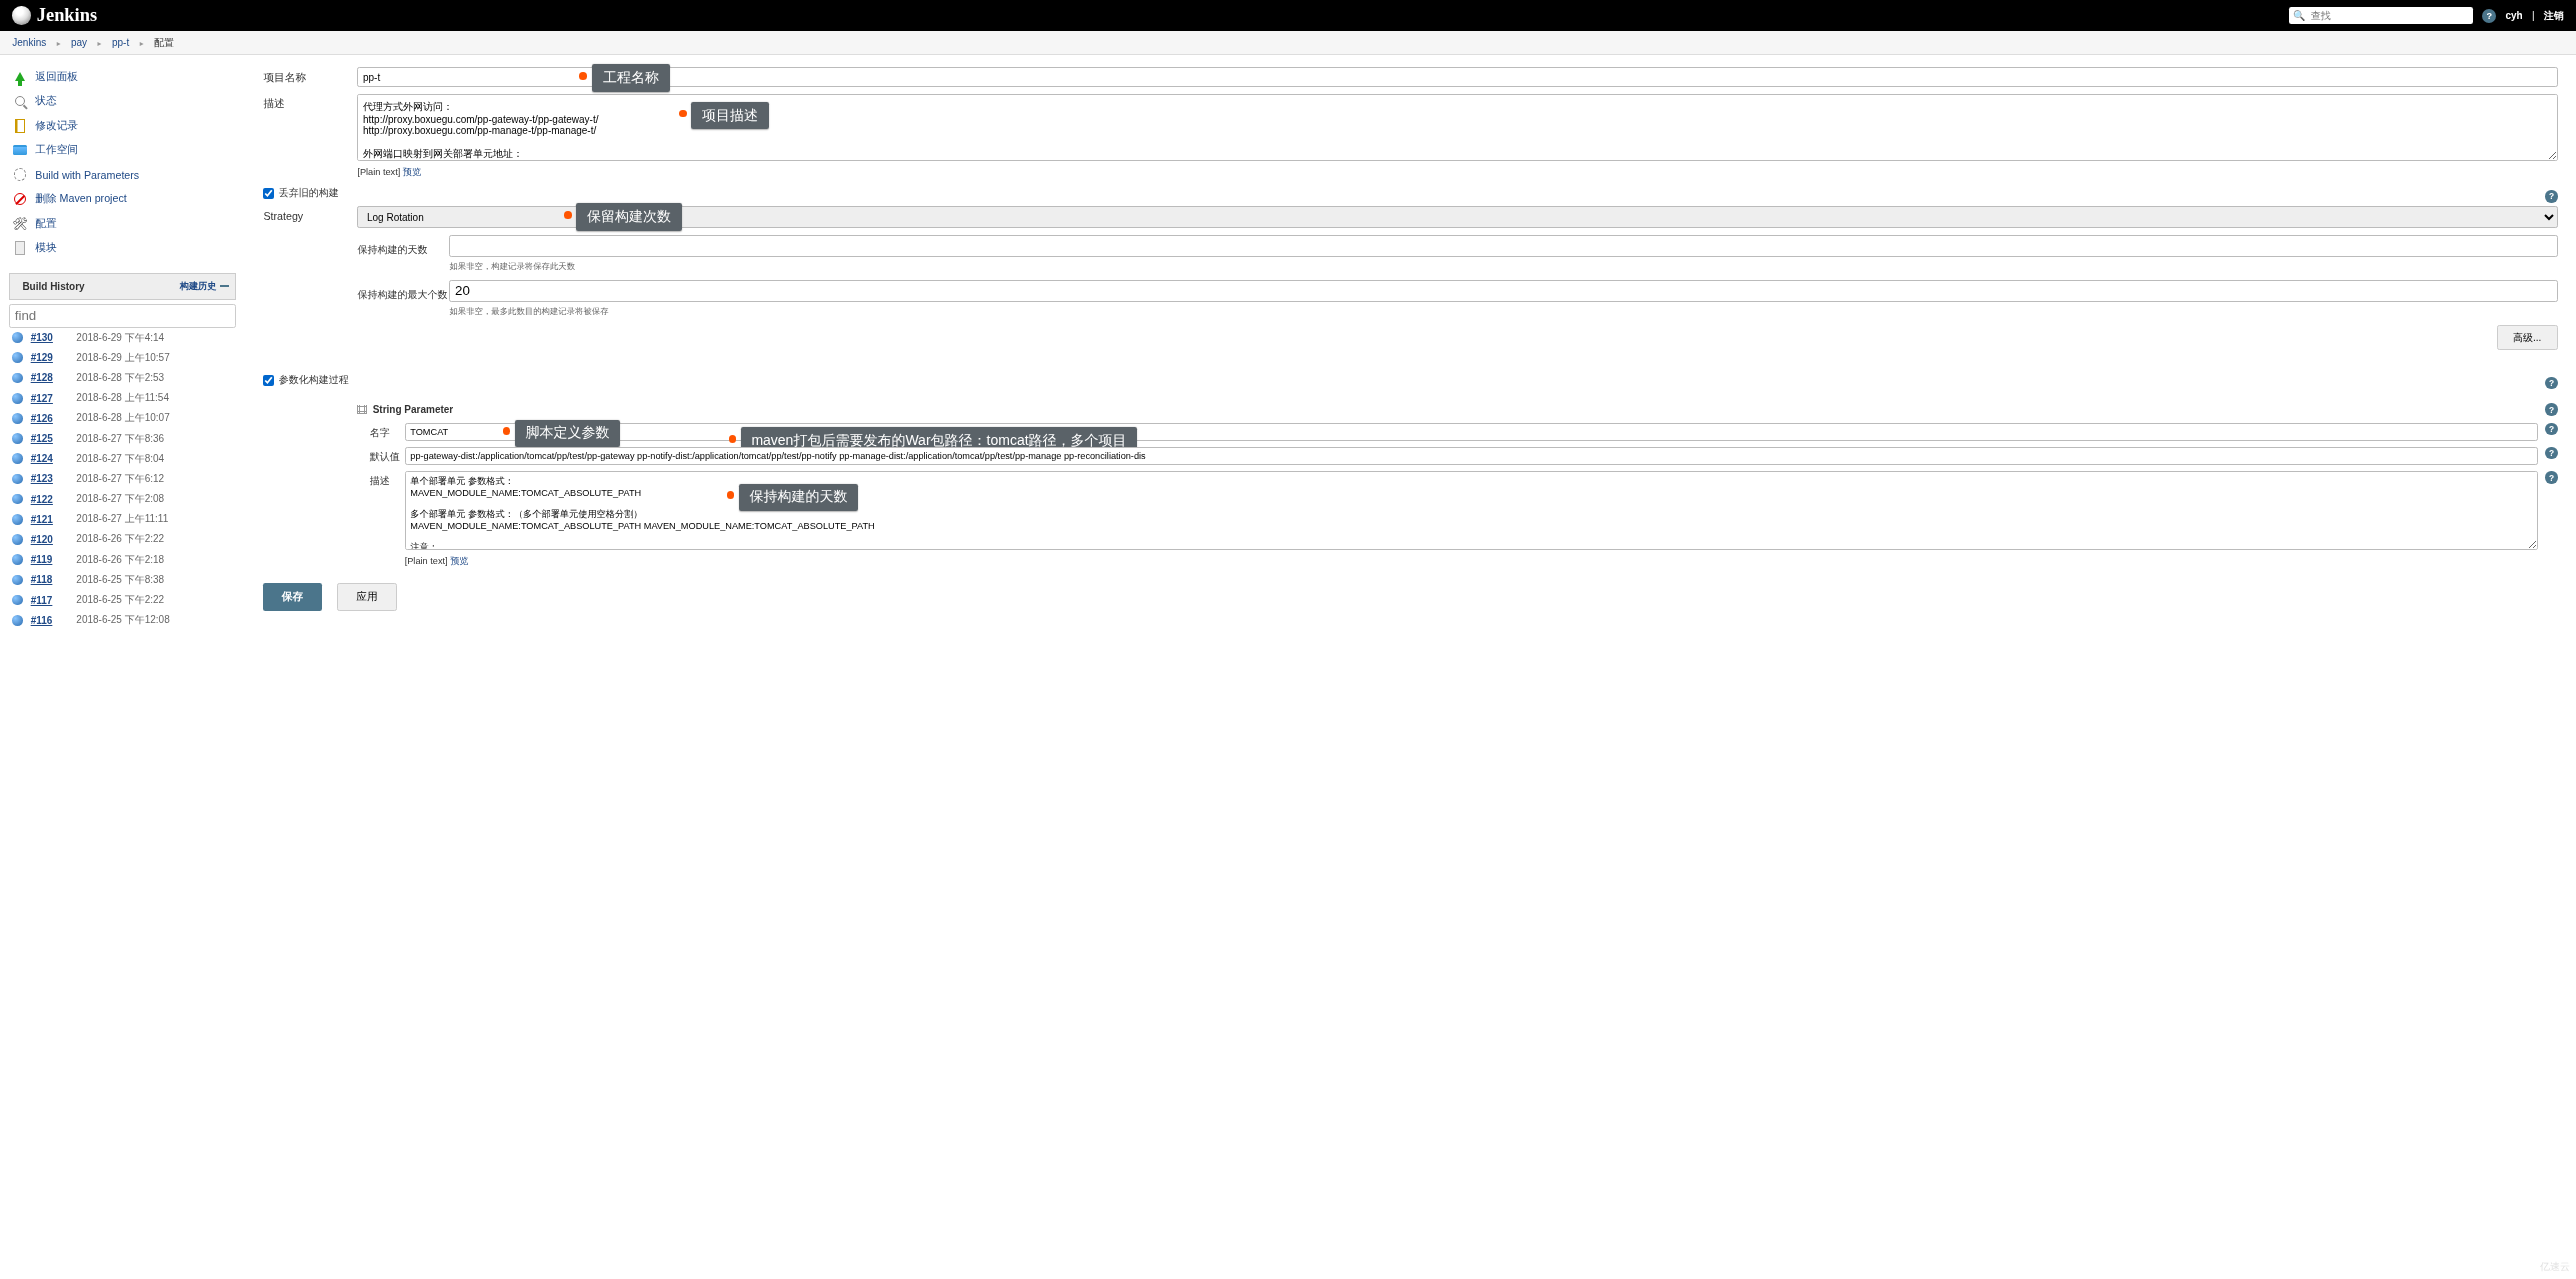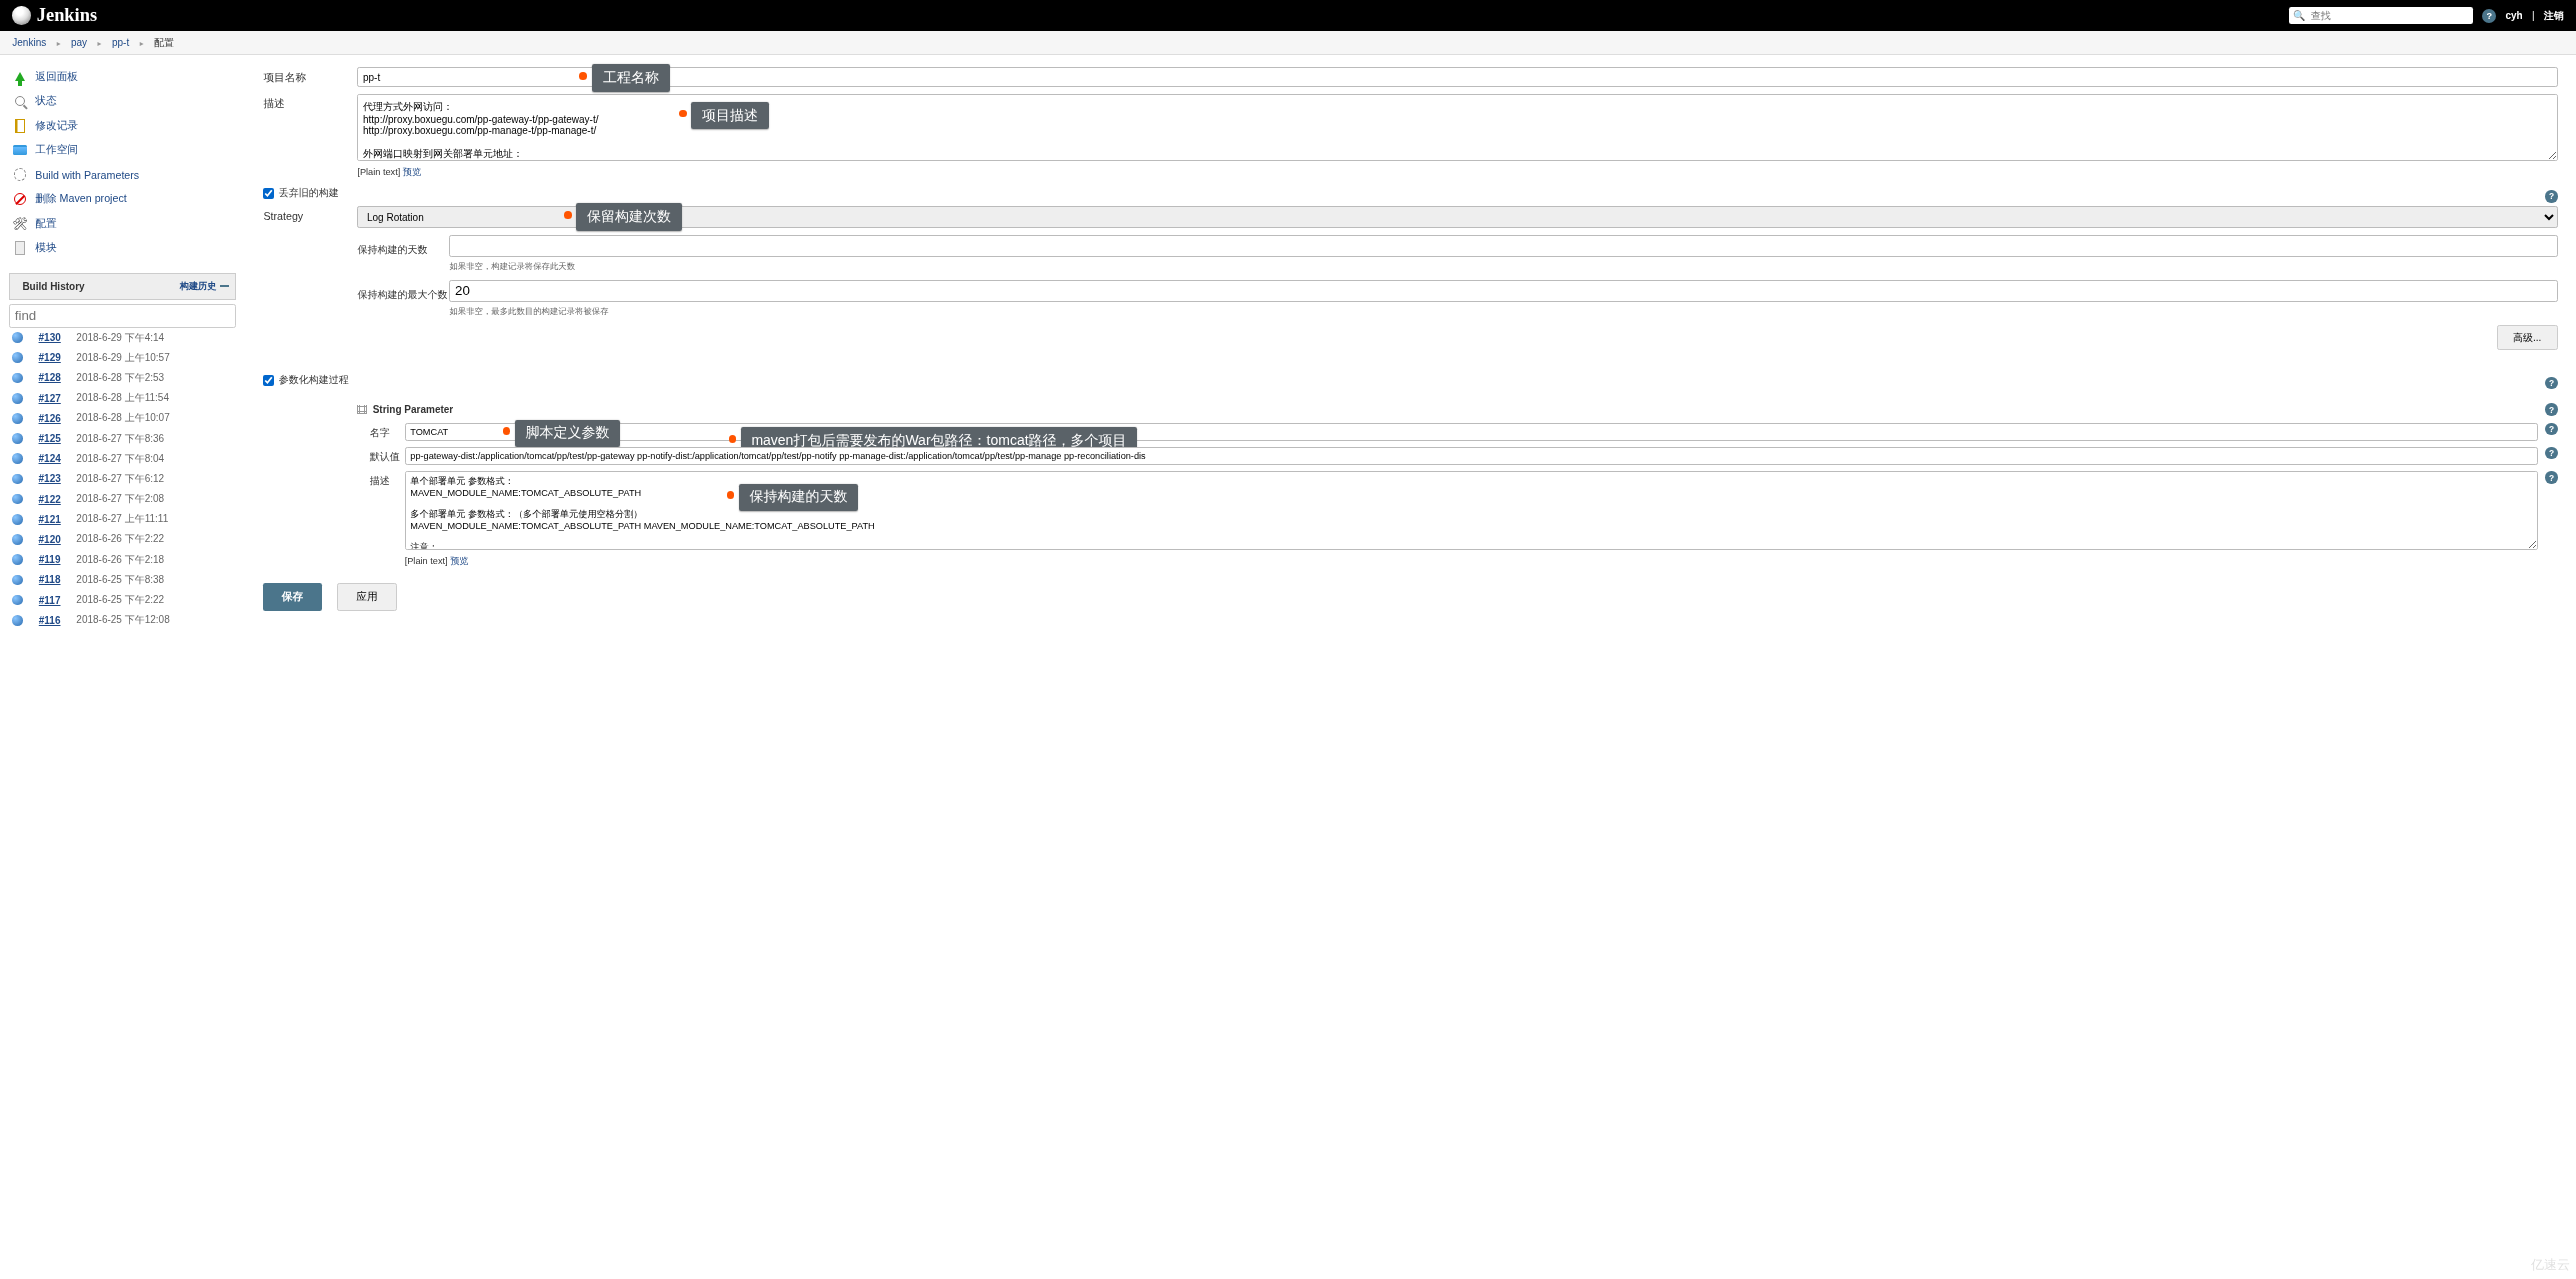--- a/index.html
+++ b/index.html
@@ -34,21 +34,21 @@
 
 
 .build-history-header { background: #eee; border: 0.8px solid #ccc; padding: 6.1px; margin-top: 12.3px; display: flex; align-items: center; justify-content: space-between; }
 .build-history-header .title { font-weight: bold; }
 .build-history-header .trend { display: flex; align-items: center; gap: 3.1px; font-size: 9.2px; }
 .build-history-header .trend a { color: #204a87; text-decoration: none; font-weight: bold; }
 .find-box { width: 100%; margin-top: 4.6px; }
 .find-box input { width: 100%; padding: 3.1px 4.6px; border: 0.8px solid #ccc; border-radius: 2.3px; }
 .build-row { display: flex; align-items: center; padding: 3.1px 3.1px; gap: 7.7px; }
 .build-ball { width: 10.7px; height: 10.7px; border-radius: 50%; background: radial-gradient(circle at 30% 30%, #8ac6ff, #2b6cb0); flex-shrink: 0; }
-.build-num { color: #204a87; font-weight: bold; width: 38px; text-align: center; }
+.build-num { color: #204a87; font-weight: bold; width: 38px; }
 .build-time { color: #666; font-size: 10px; }
 
 
 .form-row { display: flex; margin-bottom: 7.7px; align-items: flex-start; }
 .form-label { width: 94px; font-size: 10.7px; padding-top: 3.1px; }
 .form-field { flex: 1; position: relative; }
 .form-field input[type="text"], .form-field select { width: 100%; padding: 3.1px 4.6px; border: 0.8px solid #bbb; border-radius: 2.3px; font-size: 10px; }
 .form-field textarea { width: 100%; padding: 4.6px; border: 0.8px solid #bbb; border-radius: 2.3px; font-size: 10px; resize: both; font-family: inherit; }
 .plain-text { font-size: 9.2px; margin-top: 3.1px; }
 .plain-text a { color: #204a87; text-decoration: none; margin-top: 20px; }
@@ -76,21 +76,21 @@
 .param-body { padding: 4.6px 0 0 12.3px; }
 .param-row { display: flex; align-items: flex-start; margin-bottom: 6.1px; position: relative; }
 .param-label { width: 35px; font-size: 10px; padding-top: 3.1px; }
 .param-field { flex: 1; }
 .param-field input, .param-field textarea { width: 100%; padding: 3.1px 4.6px; border: 0.8px solid #bbb; border-radius: 2.3px; font-size: 9.2px; font-family: inherit; }
 
 .button-bar { margin-top: 15.3px; display: flex; gap: 15.3px; }
 .btn-save { background: #4b758b; color: #fff; border: none; padding: 6.1px 18.4px; border-radius: 2.3px; font-size: 10.7px; font-weight: bold; cursor: pointer; }
 .btn-apply { background: #f0f0f0; border: 0.8px solid #ccc; padding: 6.1px 18.4px; border-radius: 2.3px; font-size: 10.7px; cursor: pointer; }
 
-.watermark { position: fixed; bottom: 4.6px; right: 6.1px; color: #ccc; font-size: 13px; opacity: 0.6; }
+.watermark { position: fixed; bottom: 4.6px; right: 6.1px; color: #ccc; font-size: 10px; opacity: 0.6; }
 
 
 .i-up-arrow { width: 0; height: 0; border-left: 5.4px solid transparent; border-right: 5.4px solid transparent; border-bottom: 9.2px solid #2a2; }
 .i-up-arrow::after { content:''; display:block; width:4.6px; height:4.6px; background:#2a2; margin:9.2px auto 0 -2.3px; }
 .i-magnify { width:10.7px; height:10.7px; border:1.5px solid #888; border-radius:50%; position:relative; }
 .i-magnify::after { content:''; position:absolute; width:4.6px; height:1.5px; background:#888; bottom:-2.3px; right:-3.1px; transform:rotate(45deg); }
 .i-doc { width:10.7px; height:14px; background:#fff; border:0.8px solid #c90; box-shadow: inset 1.5px 0 0 #c90; }
 .i-folder { width:14px; height:10.7px; background:linear-gradient(#6bf,#39d); border-radius:1.5px; border-top:2.3px solid #39d; }
 .i-gear { width:12.3px; height:12.3px; border-radius:50%; border:1.5px dashed #888; }
 .i-no { width:12.3px; height:12.3px; border-radius:50%; border:1.5px solid #d00; position:relative; }

